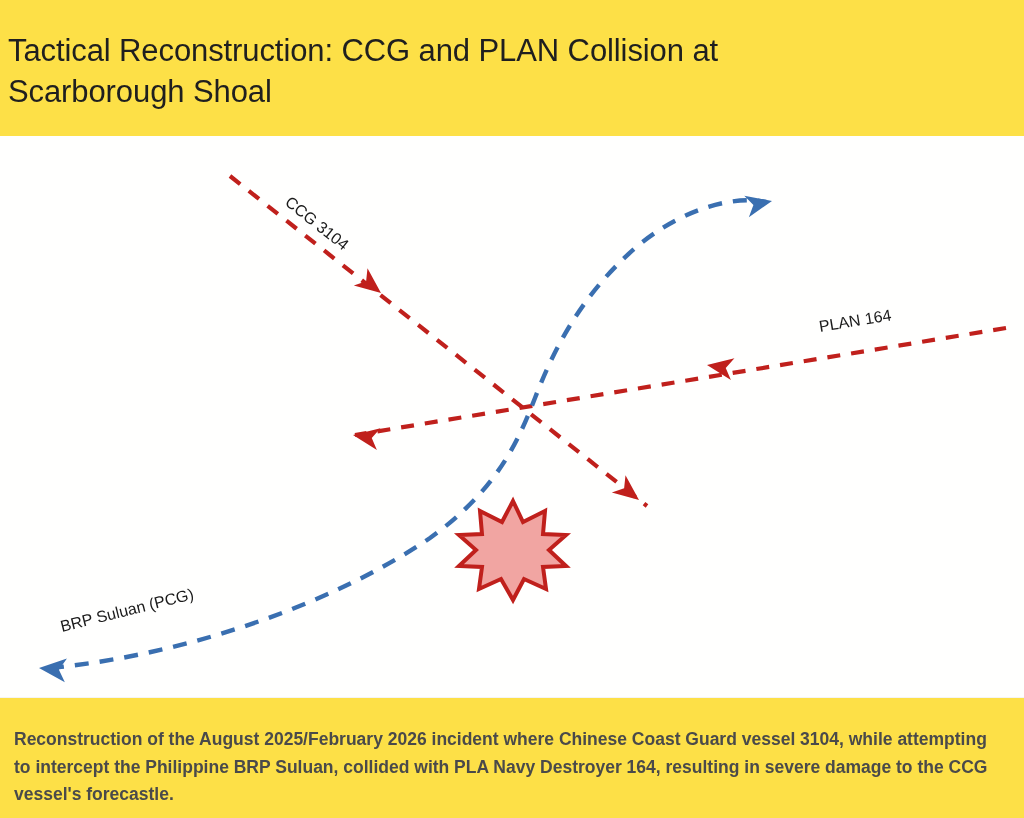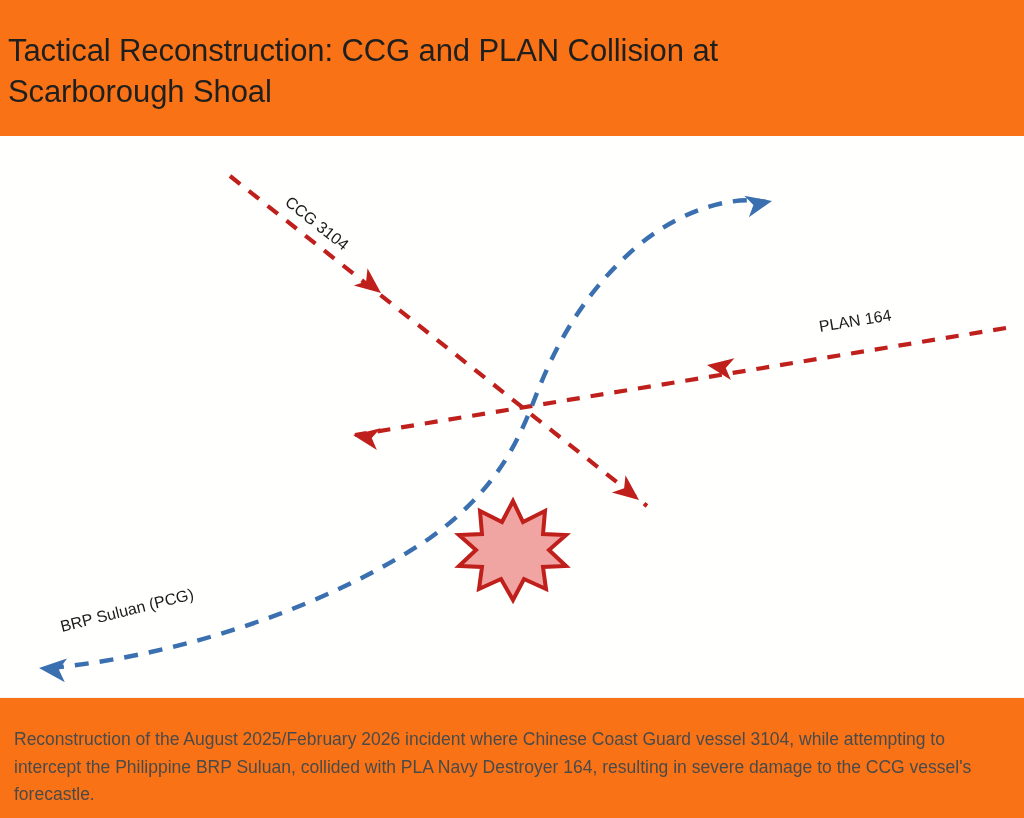--- a/index.html
+++ b/index.html
@@ -12,21 +12,21 @@
     height: 818px;
     font-family: "Liberation Sans", sans-serif;
     color: #202124;
     overflow: hidden;
     position: relative;
   }
   .page {
     width: 1024px;
     height: 818px;
     position: relative;
-    background: #f97316;
+    background: #fde047;
     box-sizing: border-box;
   }
   .title {
     position: absolute;
     left: 8px;
     top: 30px;
     width: 900px;
     font-size: 31px;
     line-height: 1.33;
     font-weight: 400;
@@ -67,21 +67,21 @@
     display: block;
   }
   .caption {
     position: absolute;
     left: 14px;
     top: 726px;
     width: 990px;
     font-size: 17.5px;
     line-height: 1.58;
     color: #4a4a4a;
-    font-weight: 400;
+    font-weight: 700;
   }
   .vlabel {
     font-family: "Liberation Sans", sans-serif;
     font-size: 16px;
     fill: #1a1a1a;
     font-weight: 400;
   }
 </style>
 </head>
 <body>

